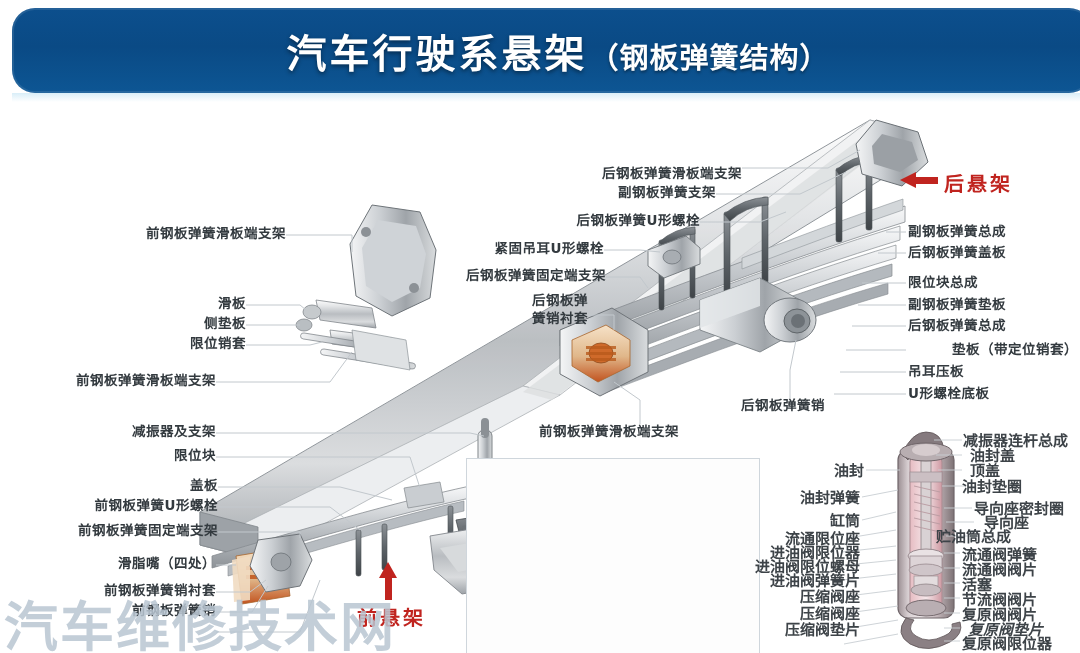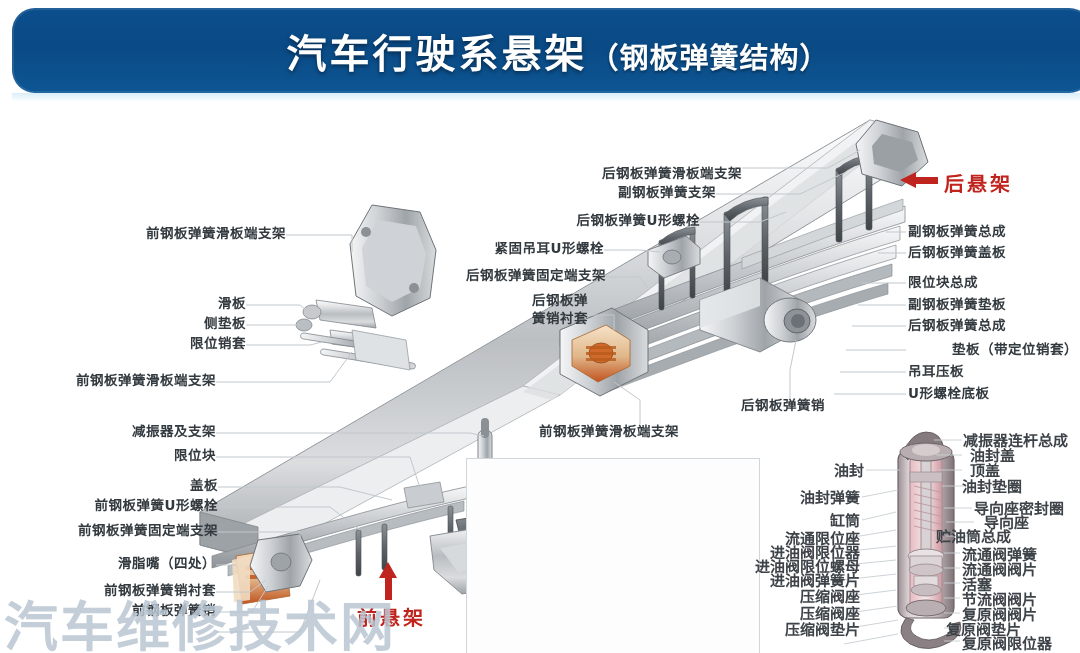--- a/index.html
+++ b/index.html
@@ -445,21 +445,21 @@
   <div class="lbl sm l" style="left:970px;top:463px;">顶盖</div>
   <div class="lbl sm l" style="left:962px;top:479px;">油封垫圈</div>
   <div class="lbl sm l" style="left:974px;top:501px;">导向座密封圈</div>
   <div class="lbl sm l" style="left:984px;top:515px;">导向座</div>
   <div class="lbl sm l" style="left:936px;top:529px;">贮油筒总成</div>
   <div class="lbl sm l" style="left:962px;top:547px;">流通阀弹簧</div>
   <div class="lbl sm l" style="left:962px;top:562px;">流通阀阀片</div>
   <div class="lbl sm l" style="left:962px;top:577px;">活塞</div>
   <div class="lbl sm l" style="left:962px;top:592px;">节流阀阀片</div>
   <div class="lbl sm l" style="left:962px;top:607px;">复原阀阀片</div>
-  <div class="lbl sm l" style="left:946px;top:622px;">复原阀垫片</div>
+  <div class="lbl sm l" style="left:968px;top:622px;font-style:italic;">复原阀垫片</div>
   <div class="lbl sm l" style="left:962px;top:636px;">复原阀限位器</div>
 
   <div>
     <div class="arrow-left" style="left:900px;top:172px;"></div>
     <div class="arrow-left-tail" style="left:916px;top:176.5px;width:22px;"></div>
     <div class="redlbl" style="left:944px;top:168px;font-size:20px;">后悬架</div>
   </div>
 
   <div>
     <div class="arrow-up" style="left:379px;top:562px;"></div>

